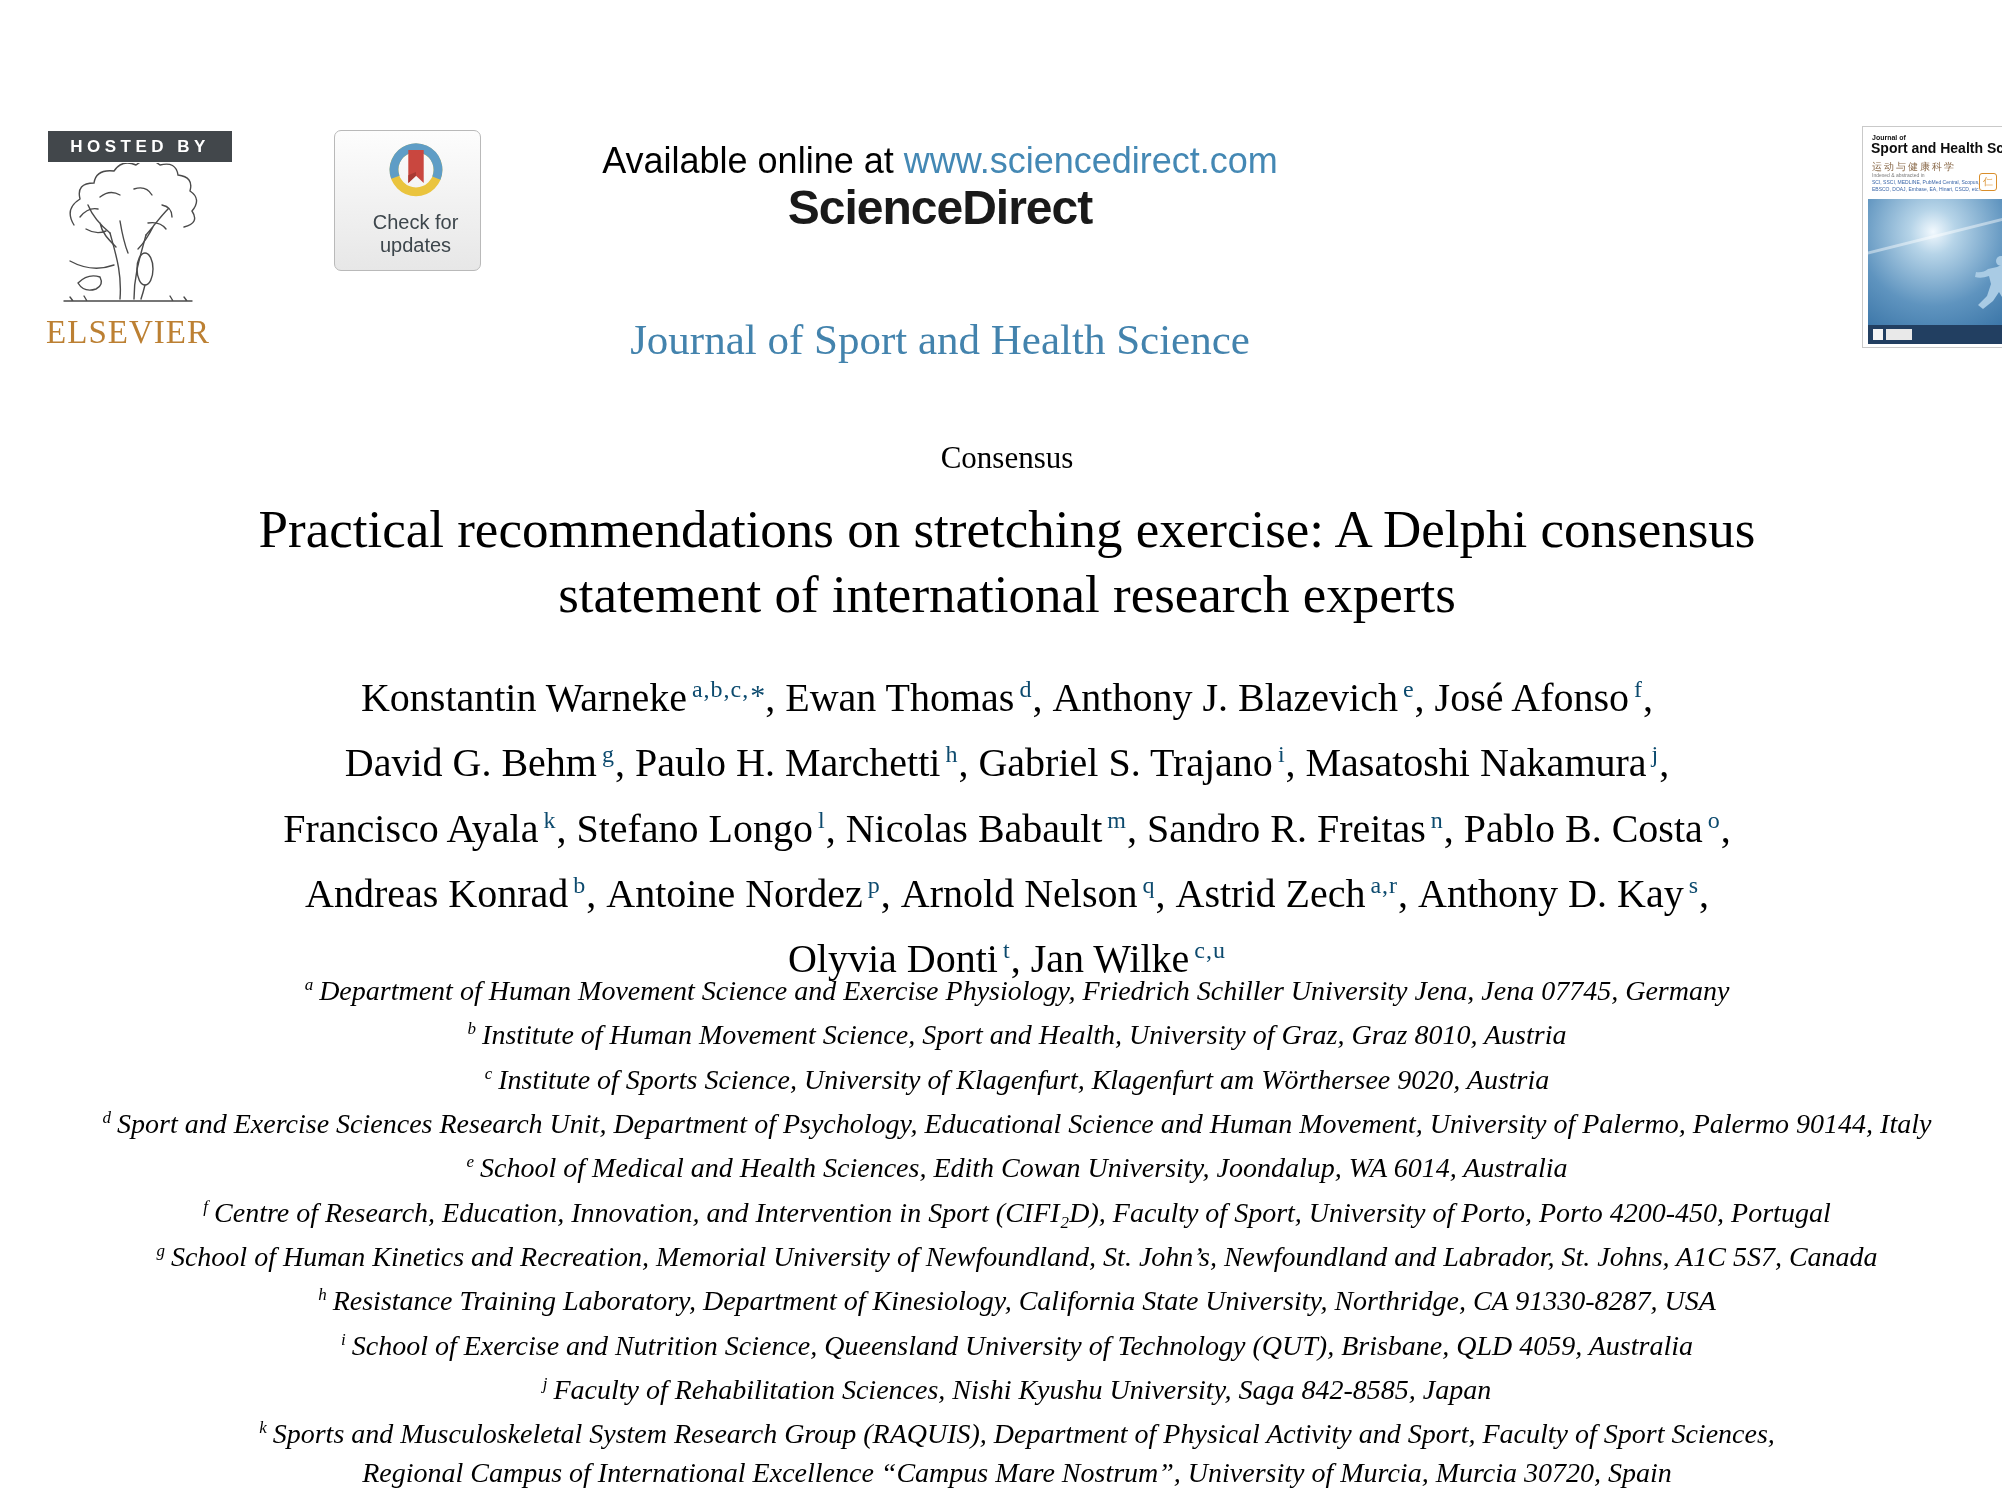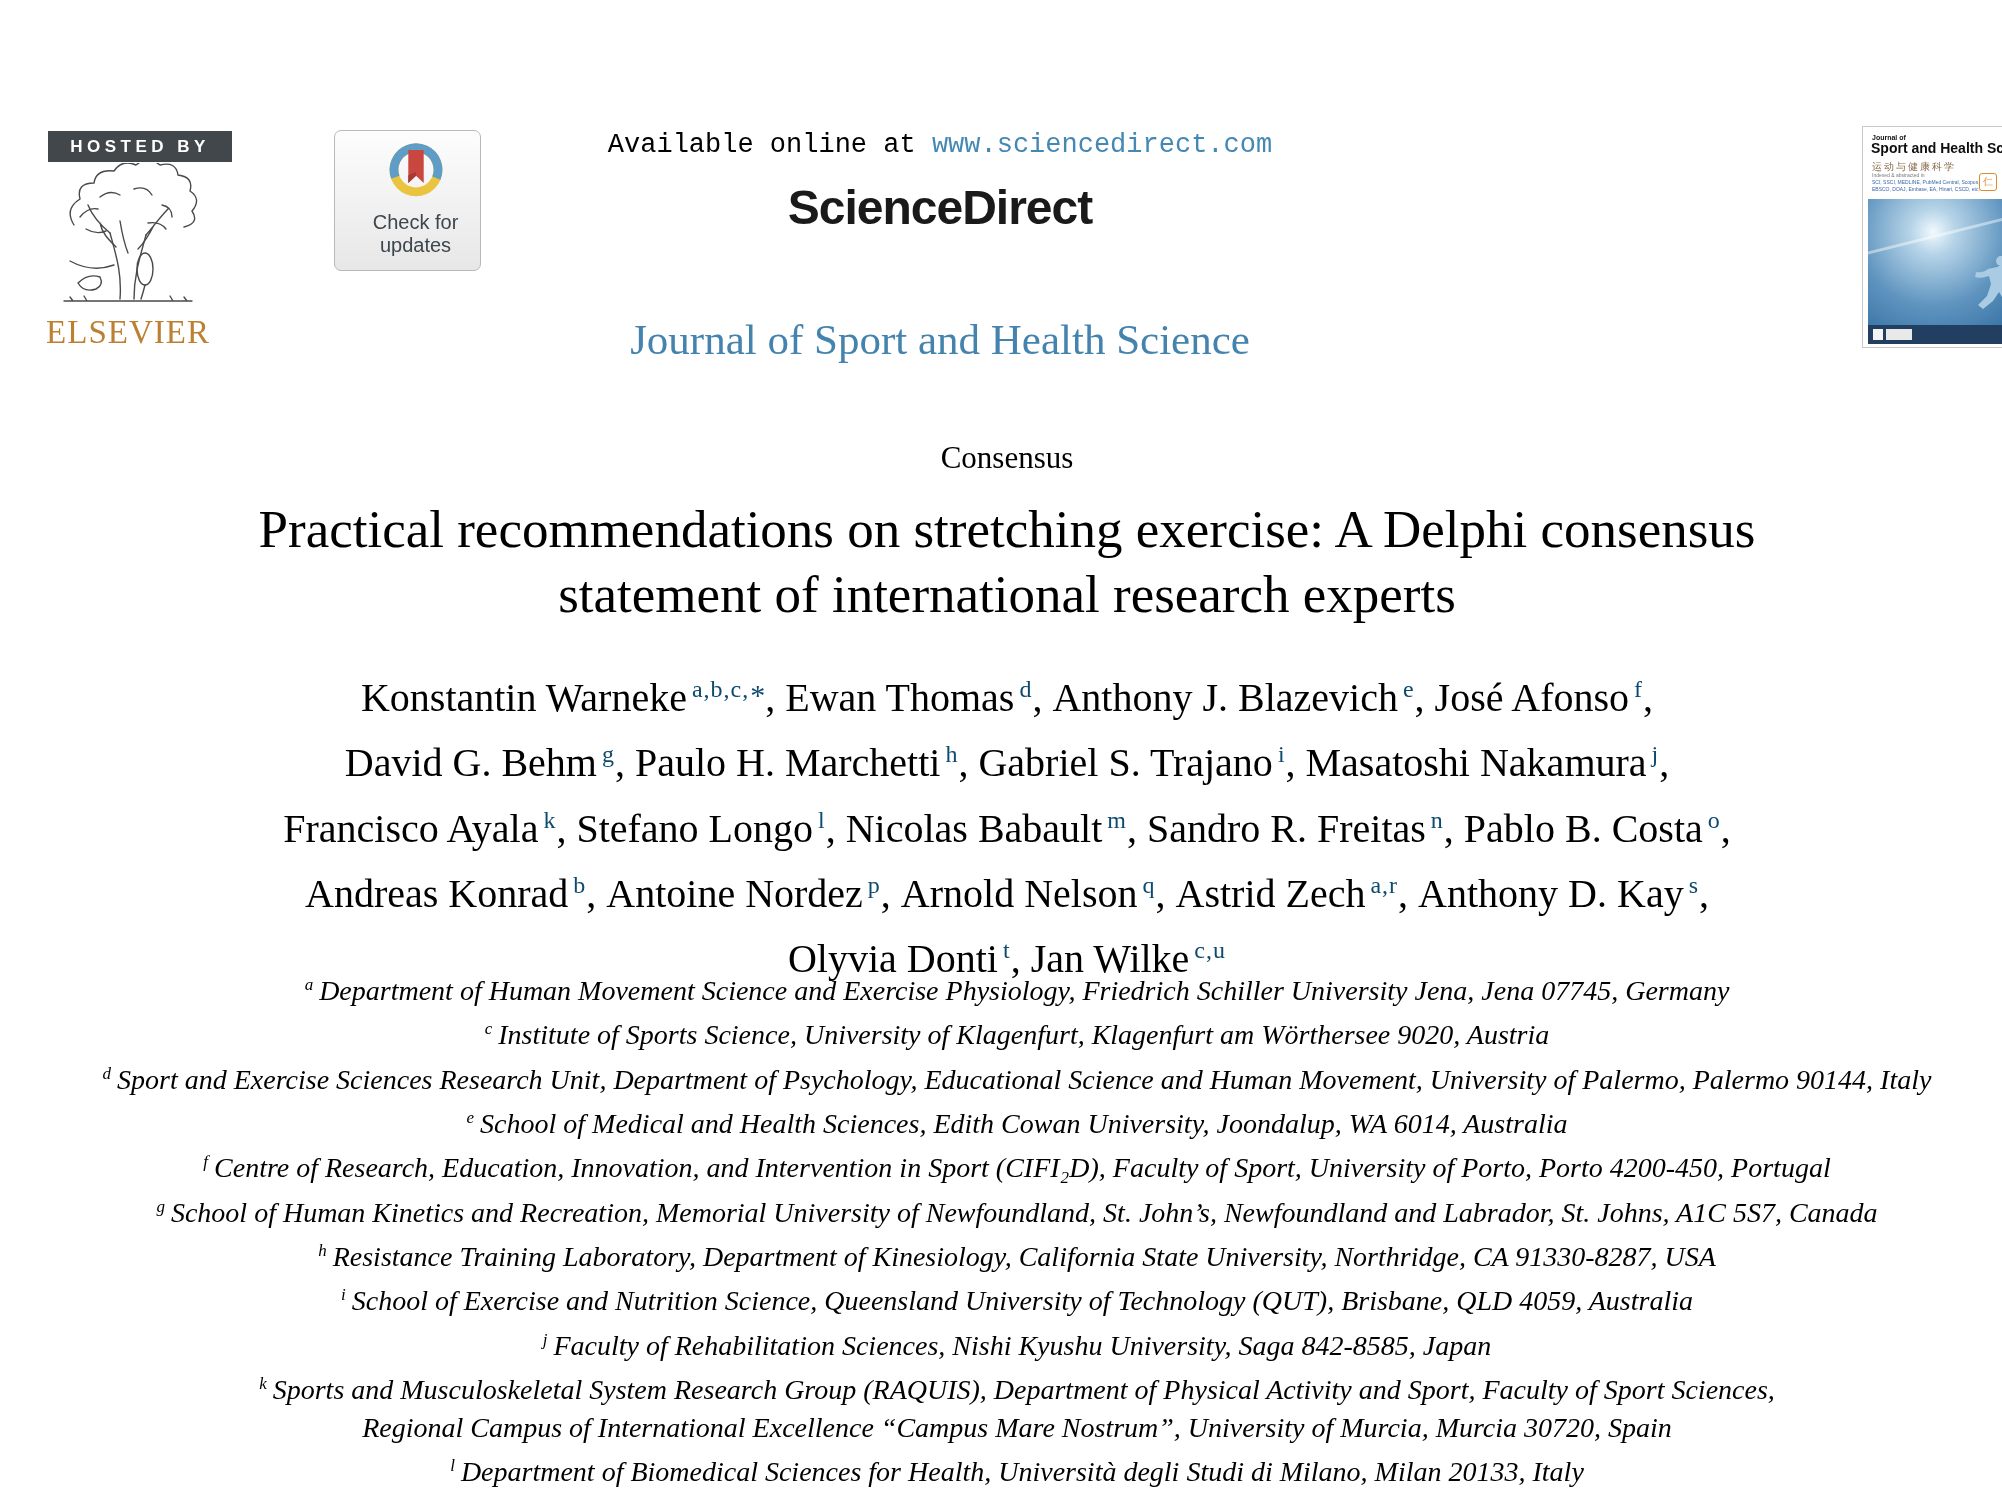--- a/index.html
+++ b/index.html
@@ -15,22 +15,22 @@
         font-size:33px;color:#bc8033;letter-spacing:1px;}
 
   .check-badge{position:absolute;left:334px;top:130px;width:129px;height:139px;
         border:1px solid #b9b9b9;border-radius:7px;
         background:linear-gradient(#fdfdfd,#e7e7e7);text-align:center;padding-left:16px;}
   .check-badge svg{margin-top:8px;}
   .check-text{font-family:"Liberation Sans","DejaVu Sans",sans-serif;font-size:20px;line-height:23px;
         color:#3d464c;margin-top:2px;}
 
   .center-head{position:absolute;left:0;top:0;width:1880px;text-align:center;}
-  .avail{position:absolute;top:130px;width:100%;
-        font-family:Liberation Mono, monospace;font-size:27px;color:#000;}
+  .avail{position:absolute;top:140px;width:100%;
+        font-family:Liberation Sans, sans-serif;font-size:36px;color:#000;}
   .avail .url{color:#4488b4;}
   .sd-logo{position:absolute;top:180px;width:100%;
         font-family:"Liberation Sans","DejaVu Sans",sans-serif;font-size:48px;font-weight:bold;
         letter-spacing:-1px;color:#1a1a1a;}
   .journal-name{position:absolute;top:315px;width:100%;font-size:43px;color:#4383ad;}
 
   
   .cover{position:absolute;left:1862px;top:126px;width:164px;height:222px;background:#fff;
         border:1px solid #c9c9c9;box-sizing:border-box;}
   .cover-jof{position:absolute;left:9px;top:7px;font-family:"Liberation Sans","DejaVu Sans",sans-serif;
@@ -146,20 +146,21 @@
   <div class="authors">
       <div class="author-line"><span class="a-name">Konstantin Warneke</span><sup class="a-sup">a,b,c,<span class="a-star">*</span></sup><span class="a-sep">,&nbsp;</span><span class="a-name">Ewan Thomas</span><sup class="a-sup">d</sup><span class="a-sep">,&nbsp;</span><span class="a-name">Anthony J. Blazevich</span><sup class="a-sup">e</sup><span class="a-sep">,&nbsp;</span><span class="a-name">José Afonso</span><sup class="a-sup">f</sup><span class="a-sep">,</span></div>
       <div class="author-line"><span class="a-name">David G. Behm</span><sup class="a-sup">g</sup><span class="a-sep">,&nbsp;</span><span class="a-name">Paulo H. Marchetti</span><sup class="a-sup">h</sup><span class="a-sep">,&nbsp;</span><span class="a-name">Gabriel S. Trajano</span><sup class="a-sup">i</sup><span class="a-sep">,&nbsp;</span><span class="a-name">Masatoshi Nakamura</span><sup class="a-sup">j</sup><span class="a-sep">,</span></div>
       <div class="author-line"><span class="a-name">Francisco Ayala</span><sup class="a-sup">k</sup><span class="a-sep">,&nbsp;</span><span class="a-name">Stefano Longo</span><sup class="a-sup">l</sup><span class="a-sep">,&nbsp;</span><span class="a-name">Nicolas Babault</span><sup class="a-sup">m</sup><span class="a-sep">,&nbsp;</span><span class="a-name">Sandro R. Freitas</span><sup class="a-sup">n</sup><span class="a-sep">,&nbsp;</span><span class="a-name">Pablo B. Costa</span><sup class="a-sup">o</sup><span class="a-sep">,</span></div>
       <div class="author-line"><span class="a-name">Andreas Konrad</span><sup class="a-sup">b</sup><span class="a-sep">,&nbsp;</span><span class="a-name">Antoine Nordez</span><sup class="a-sup">p</sup><span class="a-sep">,&nbsp;</span><span class="a-name">Arnold Nelson</span><sup class="a-sup">q</sup><span class="a-sep">,&nbsp;</span><span class="a-name">Astrid Zech</span><sup class="a-sup">a,r</sup><span class="a-sep">,&nbsp;</span><span class="a-name">Anthony D. Kay</span><sup class="a-sup">s</sup><span class="a-sep">,</span></div>
       <div class="author-line"><span class="a-name">Olyvia Donti</span><sup class="a-sup">t</sup><span class="a-sep">,&nbsp;</span><span class="a-name">Jan Wilke</span><sup class="a-sup">c,u</sup></div>
     </div>
 
   <div class="affils">
       <div class="aff-line"><sup class="aff-sup">a</sup><span class="aff-text">Department of Human Movement Science and Exercise Physiology, Friedrich Schiller University Jena, Jena 07745, Germany</span></div>
+      <div class="aff-line"><sup class="aff-sup">b</sup><span class="aff-text">Institute of Human Movement Science, Sport and Health, University of Graz, Graz 8010, Austria</span></div>
       <div class="aff-line"><sup class="aff-sup">c</sup><span class="aff-text">Institute of Sports Science, University of Klagenfurt, Klagenfurt am Wörthersee 9020, Austria</span></div>
       <div class="aff-line"><sup class="aff-sup">d</sup><span class="aff-text">Sport and Exercise Sciences Research Unit, Department of Psychology, Educational Science and Human Movement, University of Palermo, Palermo 90144, Italy</span></div>
       <div class="aff-line"><sup class="aff-sup">e</sup><span class="aff-text">School of Medical and Health Sciences, Edith Cowan University, Joondalup, WA 6014, Australia</span></div>
       <div class="aff-line"><sup class="aff-sup">f</sup><span class="aff-text">Centre of Research, Education, Innovation, and Intervention in Sport (CIFI₂D), Faculty of Sport, University of Porto, Porto 4200-450, Portugal</span></div>
       <div class="aff-line"><sup class="aff-sup">g</sup><span class="aff-text">School of Human Kinetics and Recreation, Memorial University of Newfoundland, St. John’s, Newfoundland and Labrador, St. Johns, A1C 5S7, Canada</span></div>
       <div class="aff-line"><sup class="aff-sup">h</sup><span class="aff-text">Resistance Training Laboratory, Department of Kinesiology, California State University, Northridge, CA 91330-8287, USA</span></div>
       <div class="aff-line"><sup class="aff-sup">i</sup><span class="aff-text">School of Exercise and Nutrition Science, Queensland University of Technology (QUT), Brisbane, QLD 4059, Australia</span></div>
       <div class="aff-line"><sup class="aff-sup">j</sup><span class="aff-text">Faculty of Rehabilitation Sciences, Nishi Kyushu University, Saga 842-8585, Japan</span></div>
       <div class="aff-line"><sup class="aff-sup">k</sup><span class="aff-text">Sports and Musculoskeletal System Research Group (RAQUIS), Department of Physical Activity and Sport, Faculty of Sport Sciences,</span></div>
       <div class="aff-line"><span class="aff-text">Regional Campus of International Excellence “Campus Mare Nostrum”, University of Murcia, Murcia 30720, Spain</span></div>

